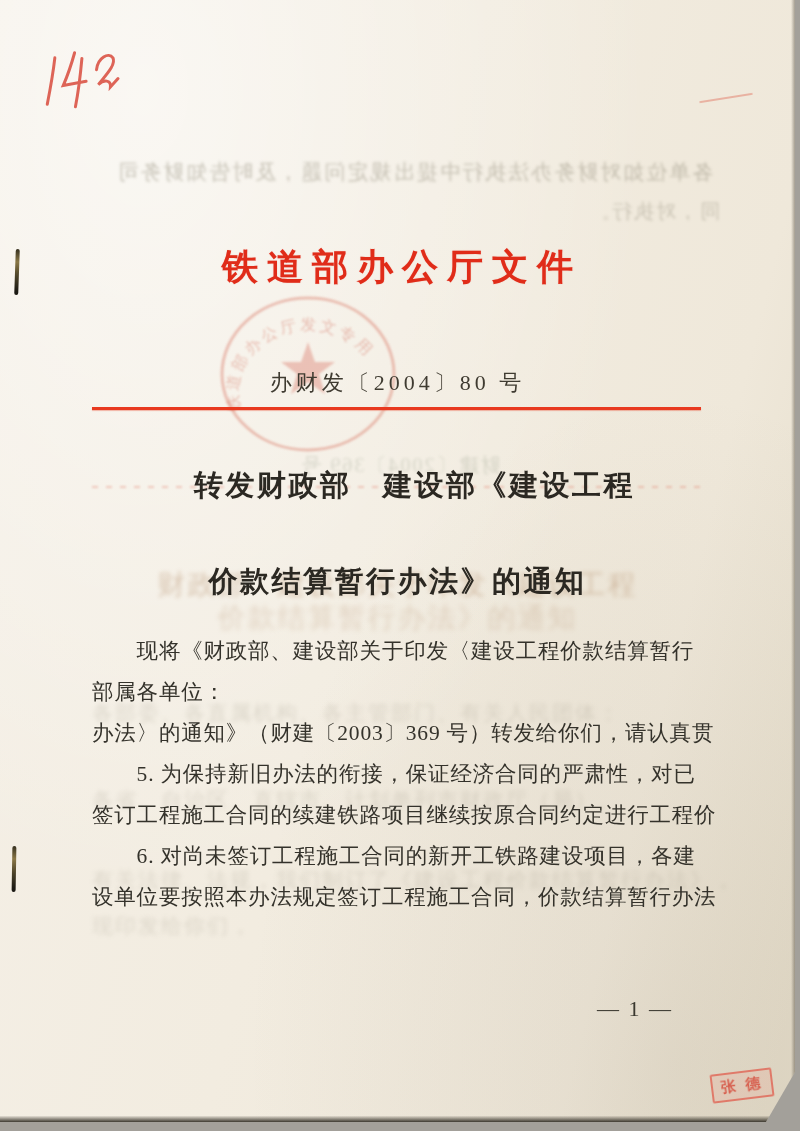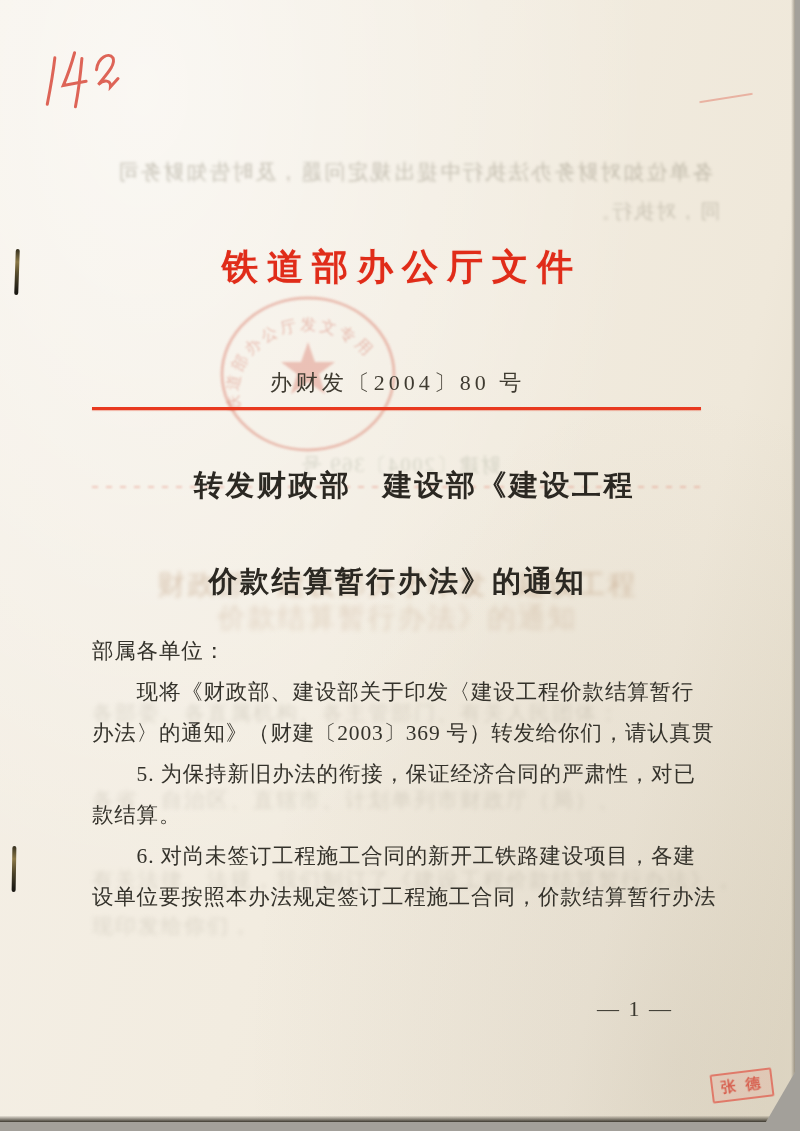--- a/index.html
+++ b/index.html
@@ -145,25 +145,25 @@
   <div class="abs red-scribble"></div>
 
   <div class="abs org-title">铁道部办公厅文件</div>
   <div class="abs doc-number">办财发〔2004〕80 号</div>
   <div class="abs red-rule"></div>
 
   <div class="abs doc-title l1">转发财政部　建设部《建设工程</div>
   <div class="abs doc-title l2">价款结算暂行办法》的通知</div>
 
   <div class="abs body-text">
+    <div>　　现将《财政部、建设部关于印发〈建设工程价款结算暂行</div>
     <div>部属各单位：</div>
-    <div>　　现将《财政部、建设部关于印发〈建设工程价款结算暂行</div>
     <div>办法〉的通知》（财建〔2003〕369 号）转发给你们，请认真贯</div>
     <div>　　5. 为保持新旧办法的衔接，保证经济合同的严肃性，对已</div>
-    <div>款结算。</div>
+    <div>签订工程施工合同的续建铁路项目继续按原合同约定进行工程价</div>
     <div>　　6. 对尚未签订工程施工合同的新开工铁路建设项目，各建</div>
     <div>设单位要按照本办法规定签订工程施工合同，价款结算暂行办法</div>
   </div>
 
   <div class="abs page-num">— 1 —</div>
 
   <div class="abs name-stamp">张 德</div>
 
   <div class="bottom-edge"></div>
 </div>

